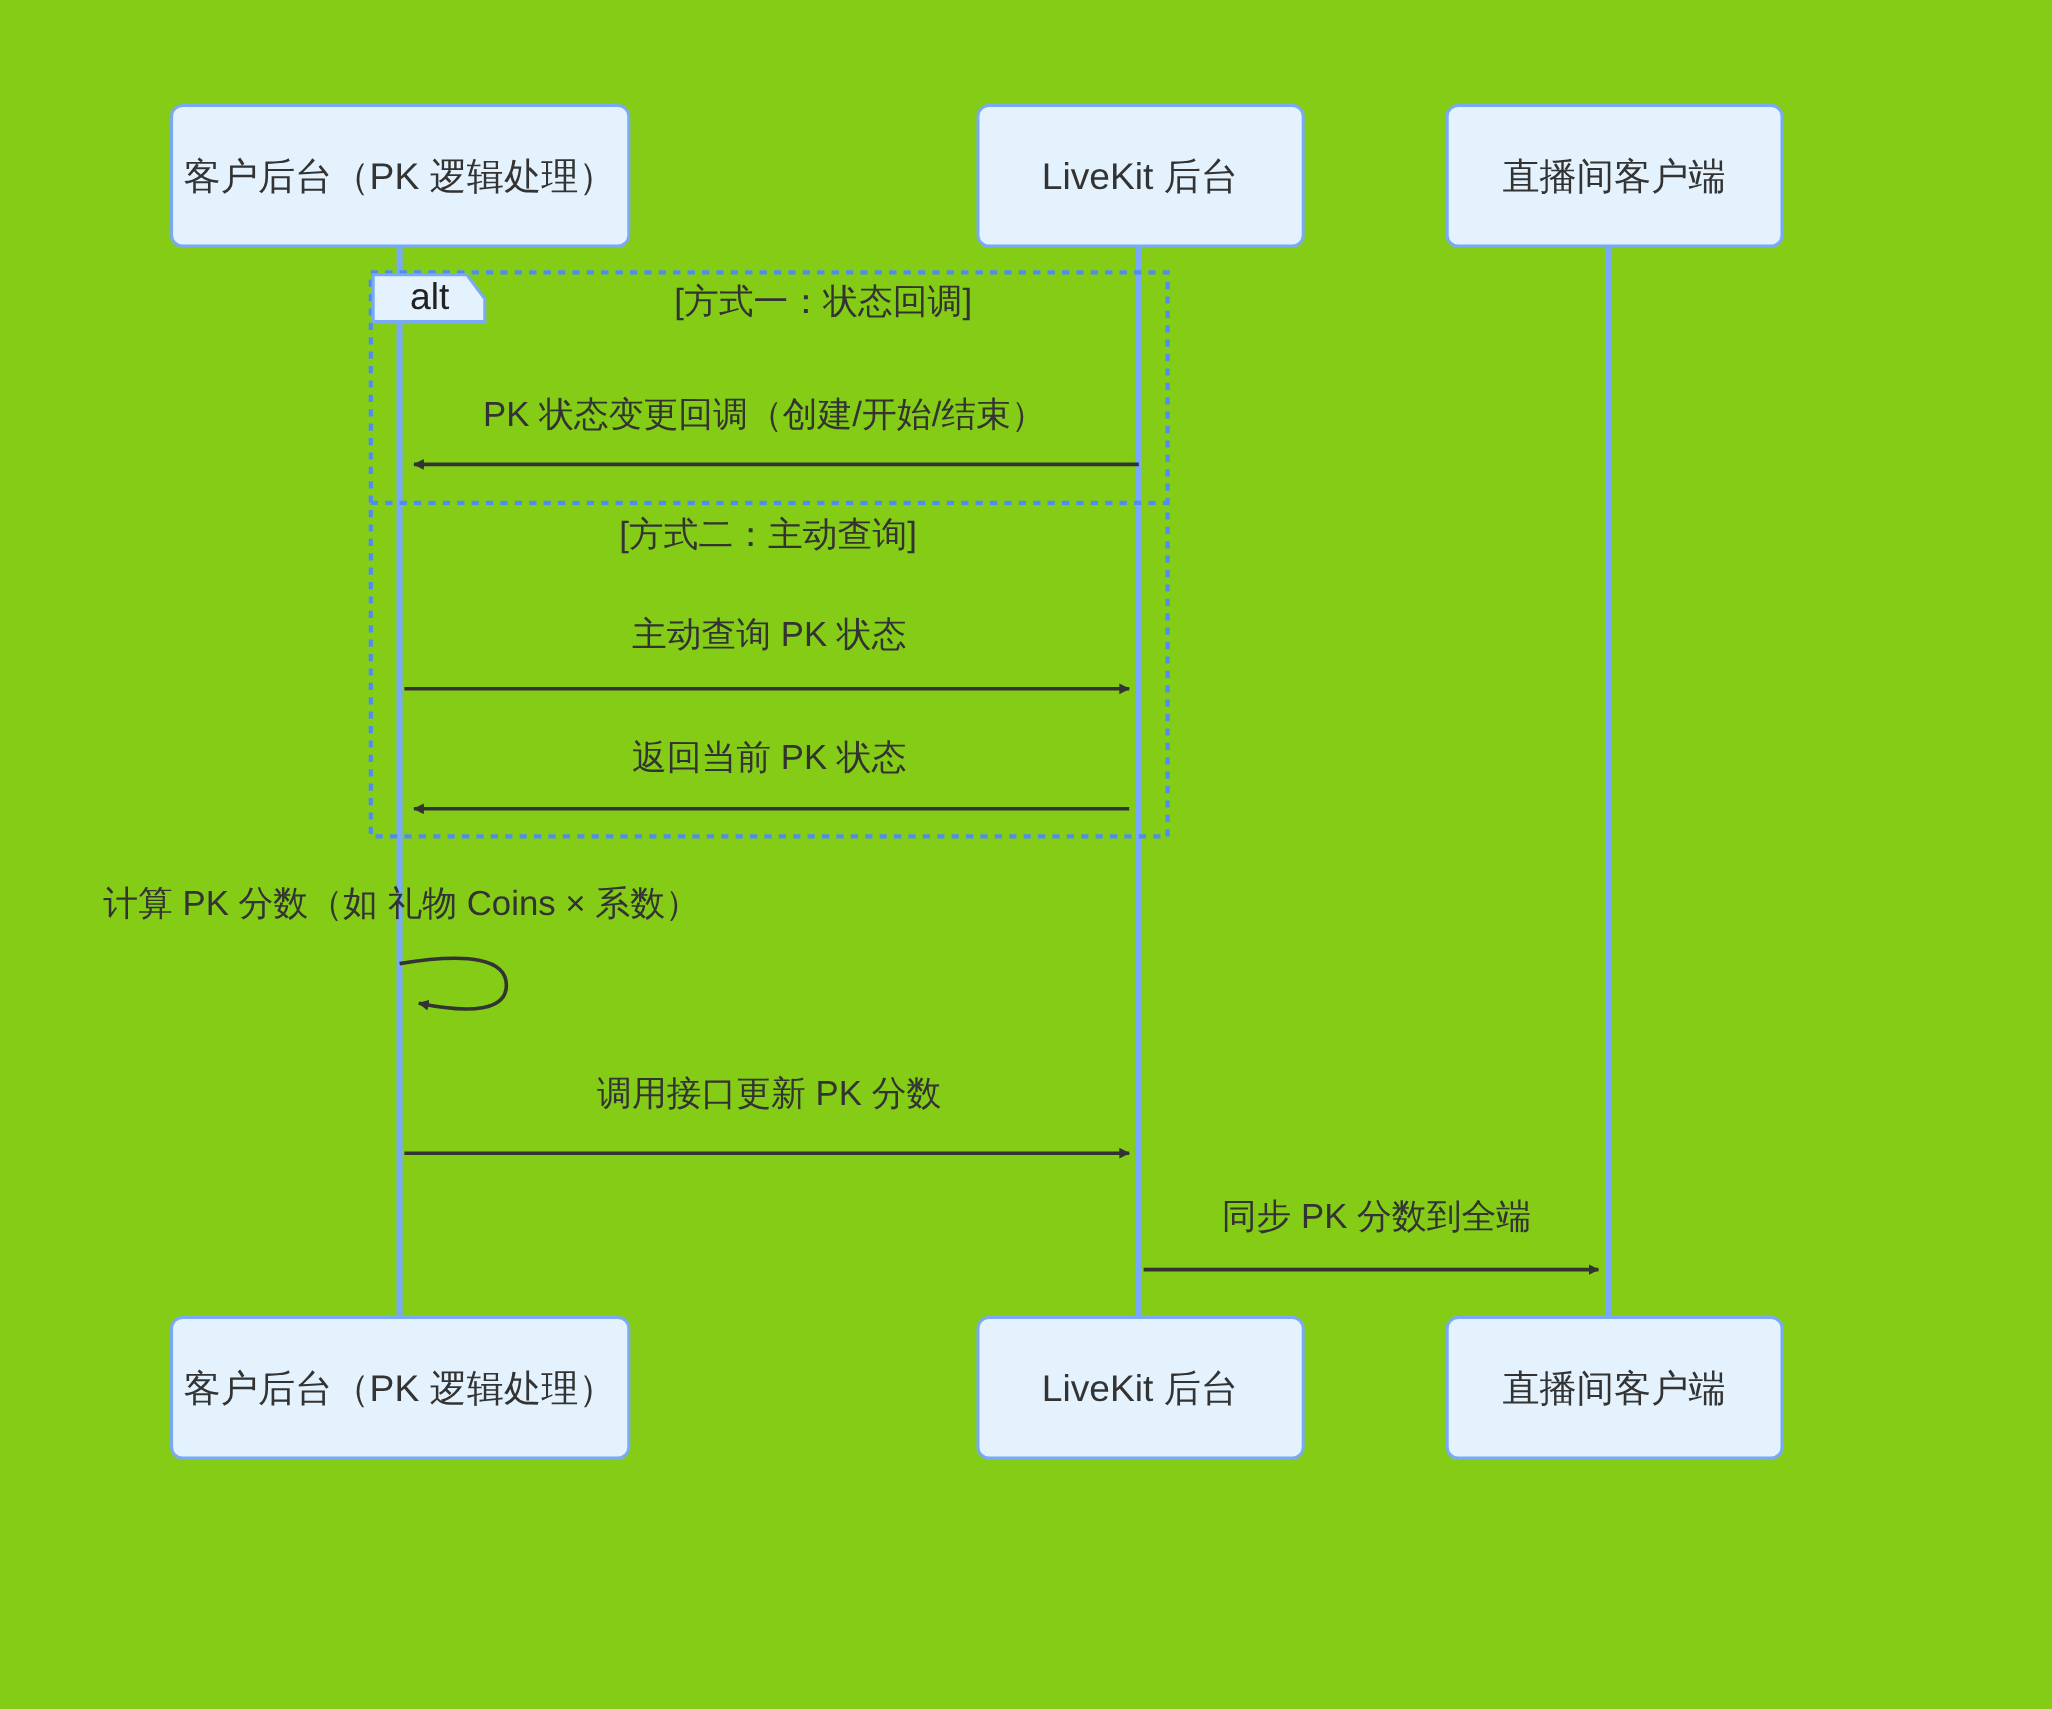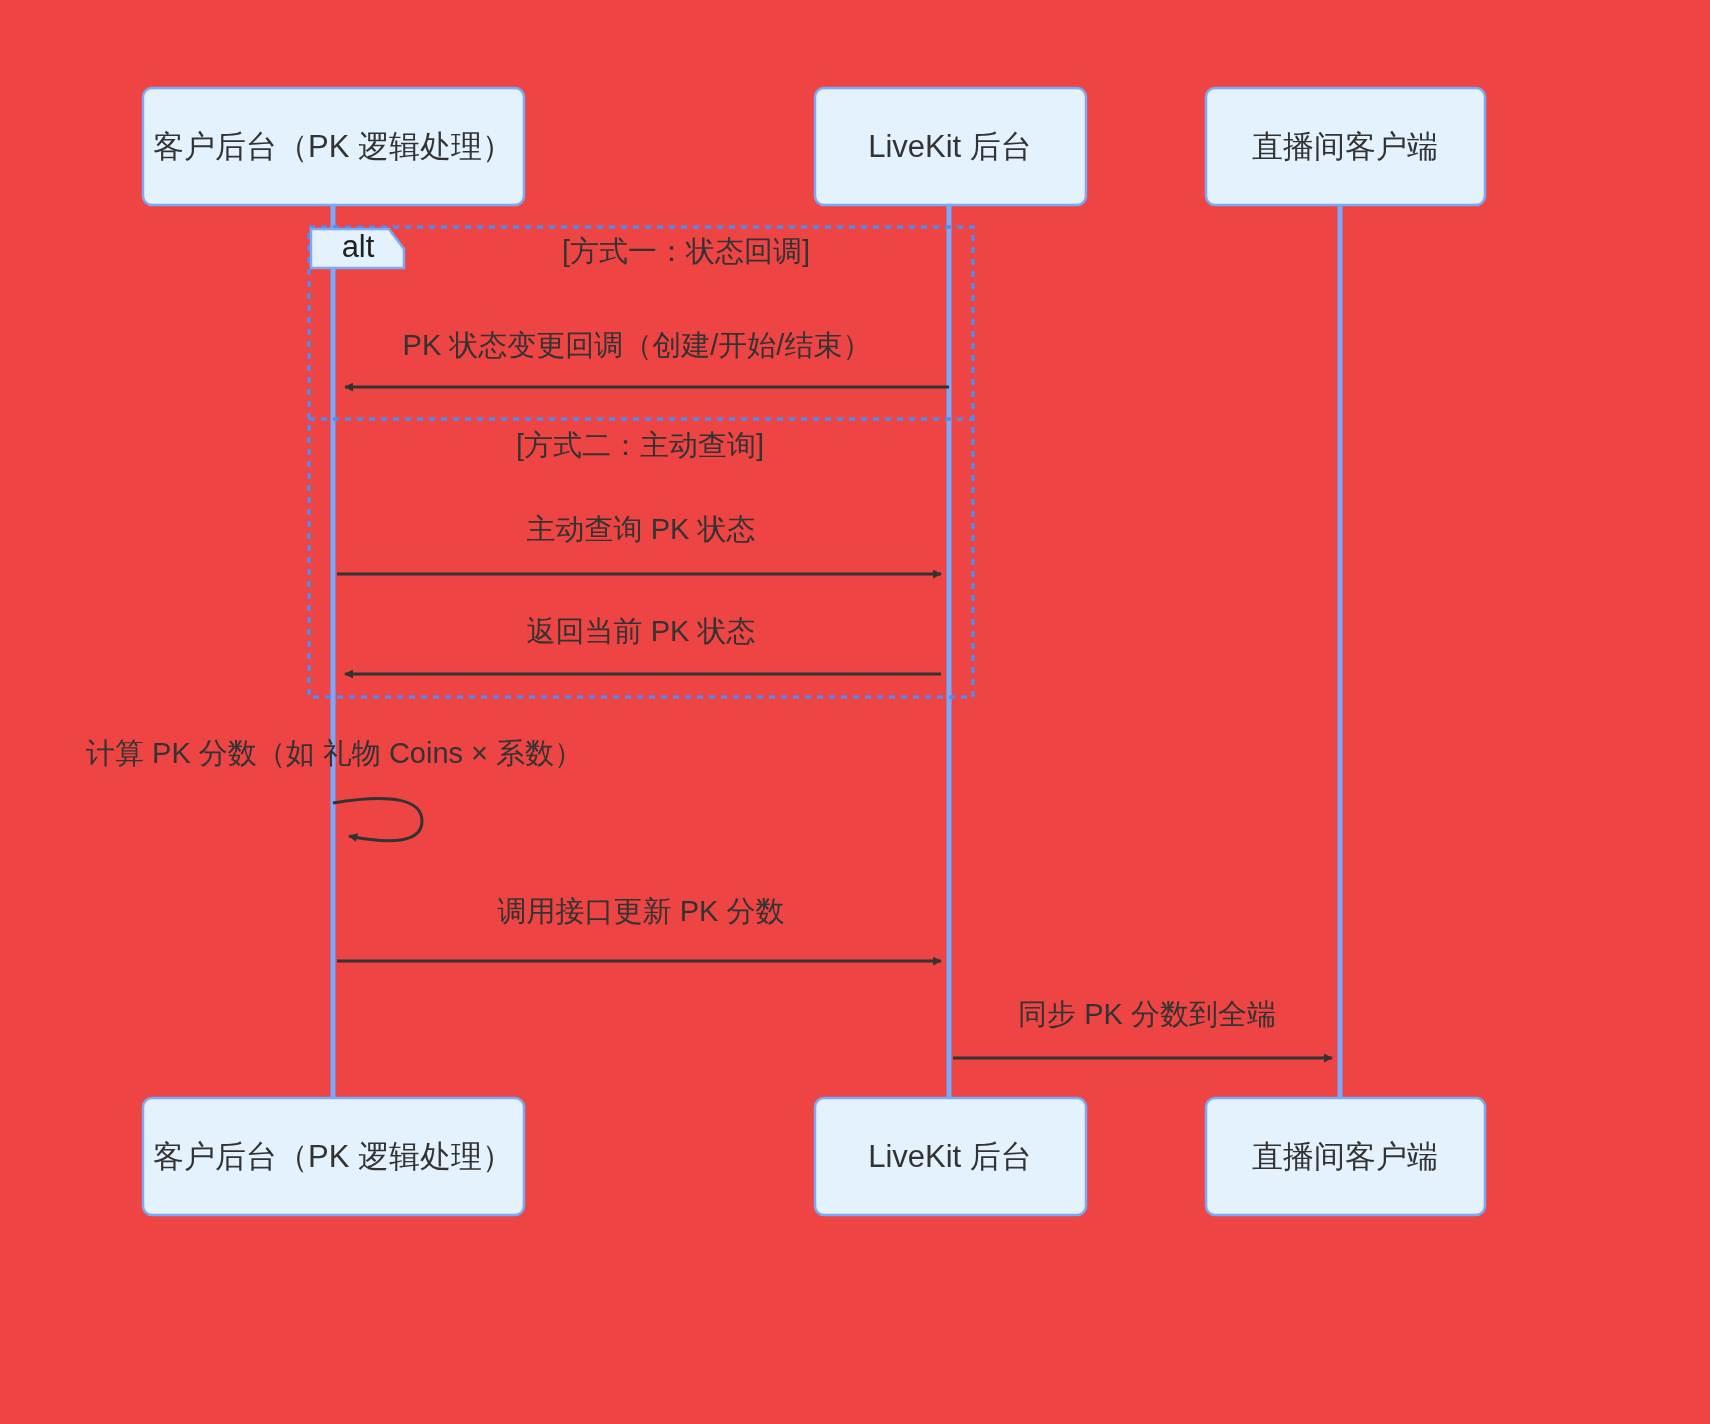--- a/index.html
+++ b/index.html
@@ -9,21 +9,21 @@
   }
   body {
     font-family: "Liberation Sans", "DejaVu Sans", sans-serif;
     color: #333333;
   }
   #diagram-root {
     position: relative;
     width: 1710px;
     height: 1424px;
     overflow: hidden;
-    background: #ef4444;
+    background: #84cc16;
   }
   svg#seq-svg {
     position: absolute;
     top: 0;
     left: 0;
     width: 1710px;
     height: 1424px;
     display: block;
   }
   .actor-box {

